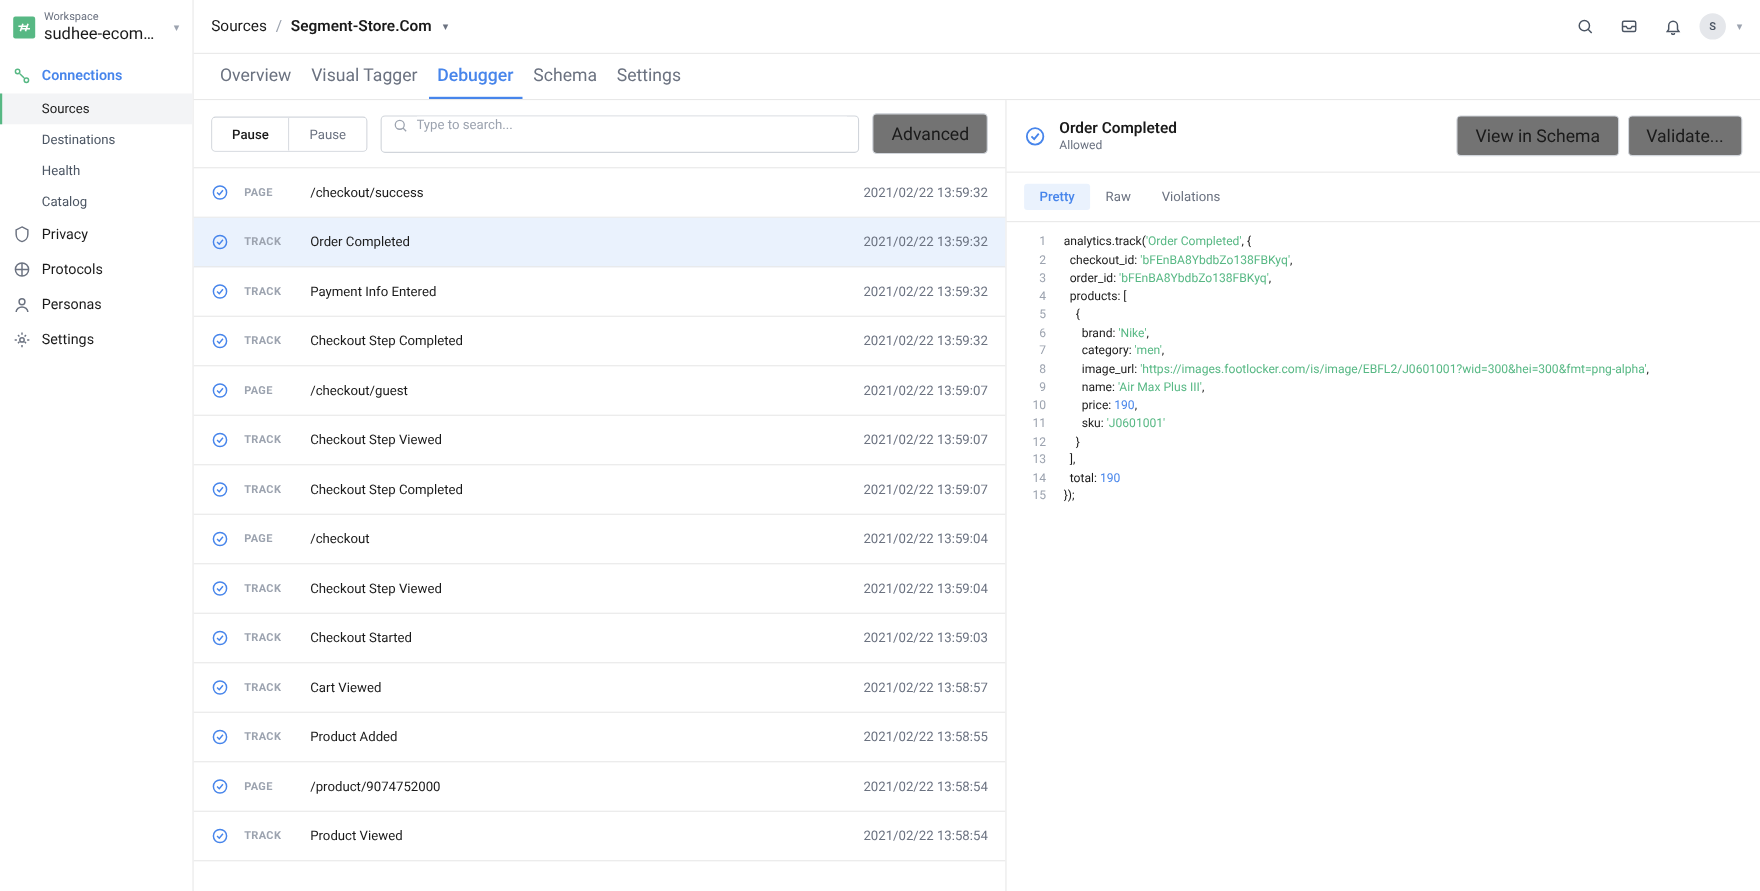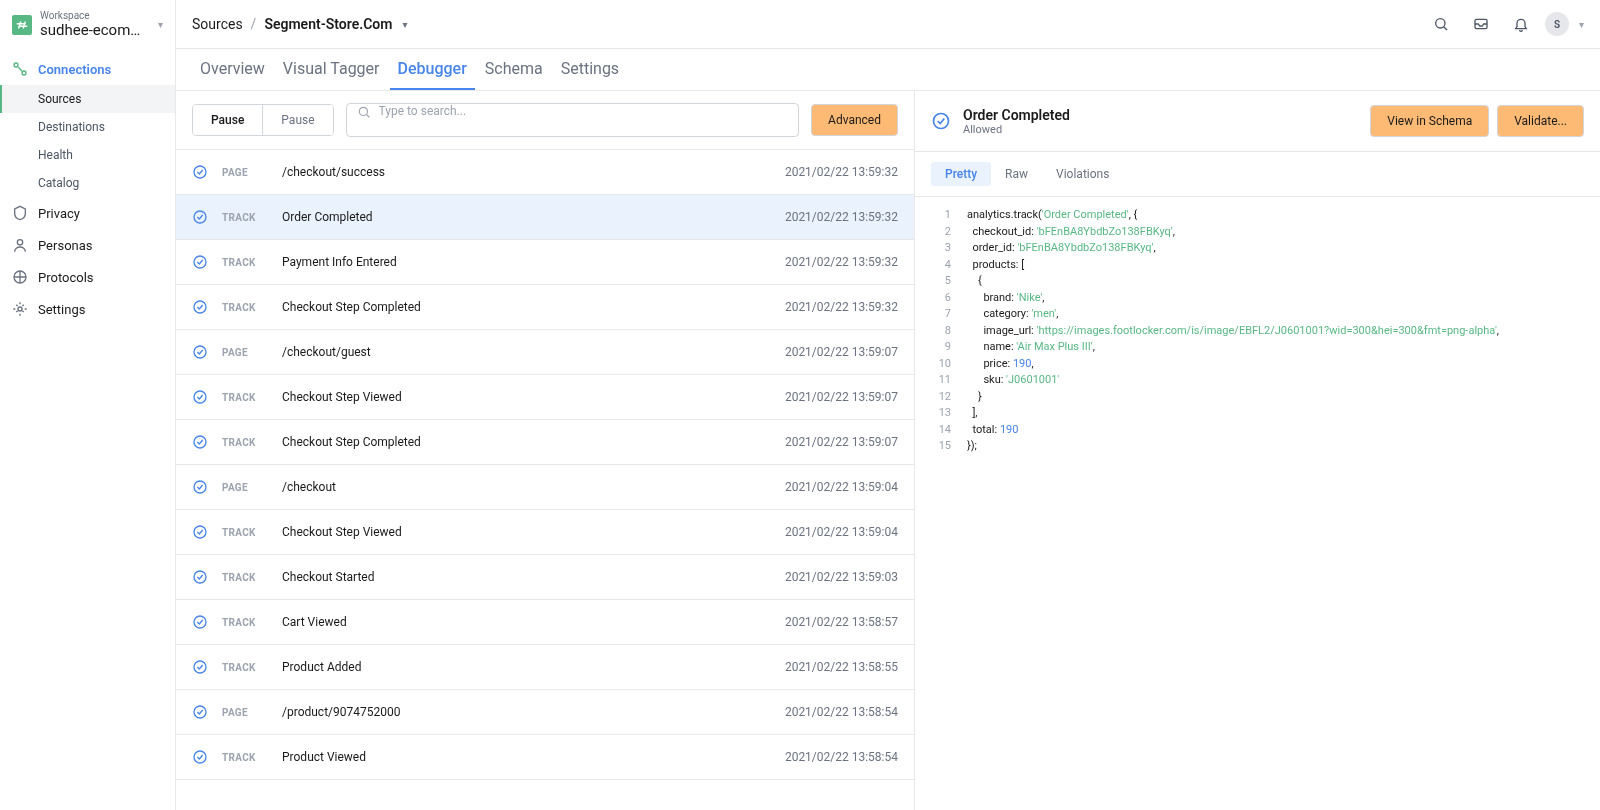--- a/index.html
+++ b/index.html
@@ -36,21 +36,21 @@
 .left-panel{flex:1;display:flex;flex-direction:column;min-width:0;border-right:1px solid #e8e8e8}
 .controls{display:flex;align-items:center;gap:12px;padding:12px 16px;border-bottom:1px solid #e8e8e8}
 .toggle-group{display:flex;border:1px solid #d1d5db;border-radius:4px;overflow:hidden}
 .toggle-btn{padding:8px 18px;font-size:12px;background:#fff;cursor:pointer;color:#6b7280}
 .toggle-btn.active{color:#1a1a1a;font-weight:500}
 .toggle-btn:first-child{border-right:1px solid #d1d5db}
 .search-wrap{flex:1;display:flex;align-items:flex-start;border:1px solid #d1d5db;border-radius:4px;padding:0 10px;height:34px}
 .search-icon{color:#9ca3af;margin-right:8px}
 .search-input{flex:1;border:none;outline:none;font-size:12px;color:#1a1a1a}
 .search-input::placeholder{color:#9ca3af}
-.btn-outline{padding:8px 16px;border:1px solid #d1d5db;border-radius:4px;font-size:12px;background:#fdba74;cursor:pointer;color:#1a1a1a}
+.btn-outline{padding:8px 16px;border:1px solid #d1d5db;border-radius:4px;font-size:16px;background:#737373;cursor:pointer;color:#1a1a1a}
 .event-list{flex:1;overflow-y:auto;position:relative}
 .event-list::-webkit-scrollbar{width:8px}
 .event-list::-webkit-scrollbar-thumb{background:#d1d5db;border-radius:4px}
 .event-row{display:flex;align-items:center;padding:14px 16px;border-bottom:1px solid #e8e8e8;gap:14px;cursor:pointer;font-size:12px}
 .event-row.selected{background:#eaf2fd}
 .event-icon{width:16px;height:16px;flex-shrink:0}
 .event-icon svg{stroke:#4785eb;fill:none}
 .event-type{width:46px;text-transform:uppercase;font-size:10px;color:#9ca3af;font-weight:700;letter-spacing:0.3px;flex-shrink:0}
 .event-name{flex:1;color:#1a1a1a}
 .event-time{color:#6b7280}
@@ -110,34 +110,34 @@
         <span class="icon">
             <svg width="16" height="16" viewBox="0 0 24 24" fill="none" stroke="#6b7280" stroke-width="2">
               <path d="M12 2l8 4v6c0 5-3.5 9-8 10-4.5-1-8-5-8-10V6l8-4z"></path>
             </svg>
           </span>
         <span>Privacy</span>
       </div>
       <div class="nav-section">
         <span class="icon">
             <svg width="16" height="16" viewBox="0 0 24 24" fill="none" stroke="#6b7280" stroke-width="2">
+              <circle cx="12" cy="12" r="9"></circle>
+              <path d="M12 3v18M3 12h18"></path>
+            </svg>
+          </span>
+        <span>Protocols</span>
+      </div>
+      <div class="nav-section">
+        <span class="icon">
+            <svg width="16" height="16" viewBox="0 0 24 24" fill="none" stroke="#6b7280" stroke-width="2">
               <circle cx="12" cy="8" r="4"></circle>
               <path d="M4 22c0-4 4-7 8-7s8 3 8 7"></path>
             </svg>
           </span>
         <span>Personas</span>
-      </div>
-      <div class="nav-section">
-        <span class="icon">
-            <svg width="16" height="16" viewBox="0 0 24 24" fill="none" stroke="#6b7280" stroke-width="2">
-              <circle cx="12" cy="12" r="9"></circle>
-              <path d="M12 3v18M3 12h18"></path>
-            </svg>
-          </span>
-        <span>Protocols</span>
       </div>
       <div class="nav-section">
         <span class="icon">
             <svg width="16" height="16" viewBox="0 0 24 24" fill="none" stroke="#6b7280" stroke-width="2">
               <circle cx="12" cy="12" r="3"></circle>
               <path d="M12 2v3m0 14v3m10-10h-3M5 12H2m15.5-6.5l-2 2m-7 7l-2 2m11 0l-2-2m-7-7l-2-2"></path>
             </svg>
           </span>
         <span>Settings</span>
       </div>

